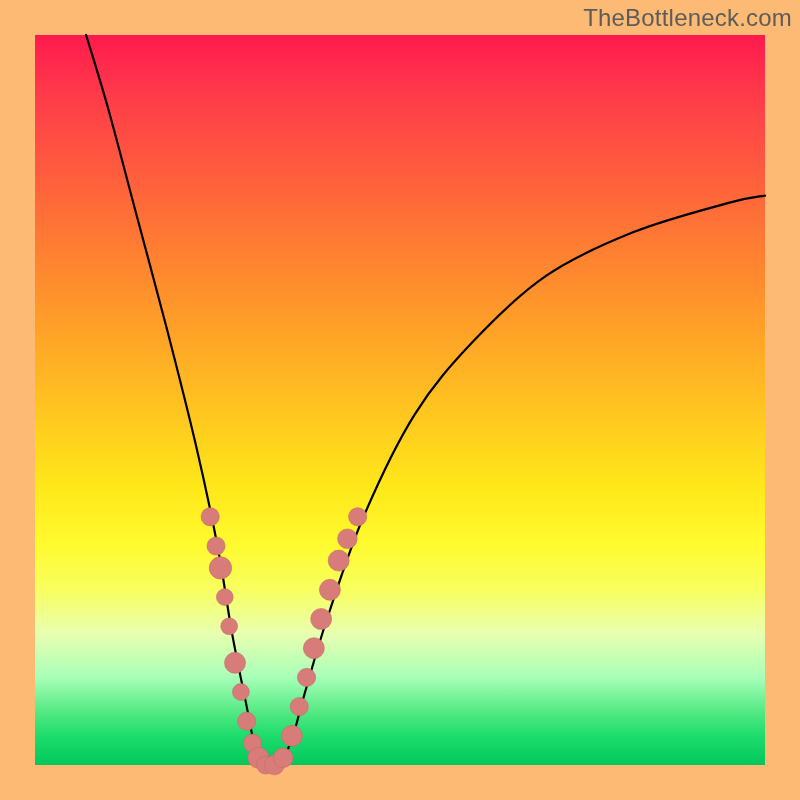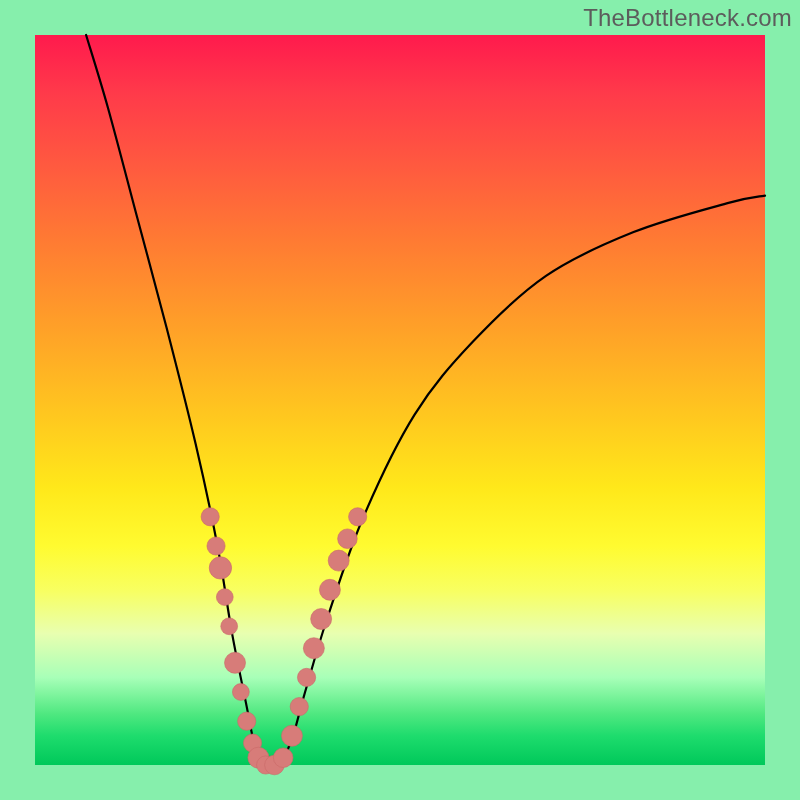--- a/index.html
+++ b/index.html
@@ -8,21 +8,21 @@
     width: 800px;
     height: 800px;
     overflow: hidden;
     background: #000;
     font-family: Arial, Helvetica, sans-serif;
   }
   .frame {
     position: relative;
     width: 800px;
     height: 800px;
-    background: #86efac;
+    background: #fdba74;
   }
   .plot {
     position: absolute;
     left: 35px;
     top: 35px;
     width: 730px;
     height: 730px;
     
     background: linear-gradient(to bottom,
       #ff1a4d 0%,

